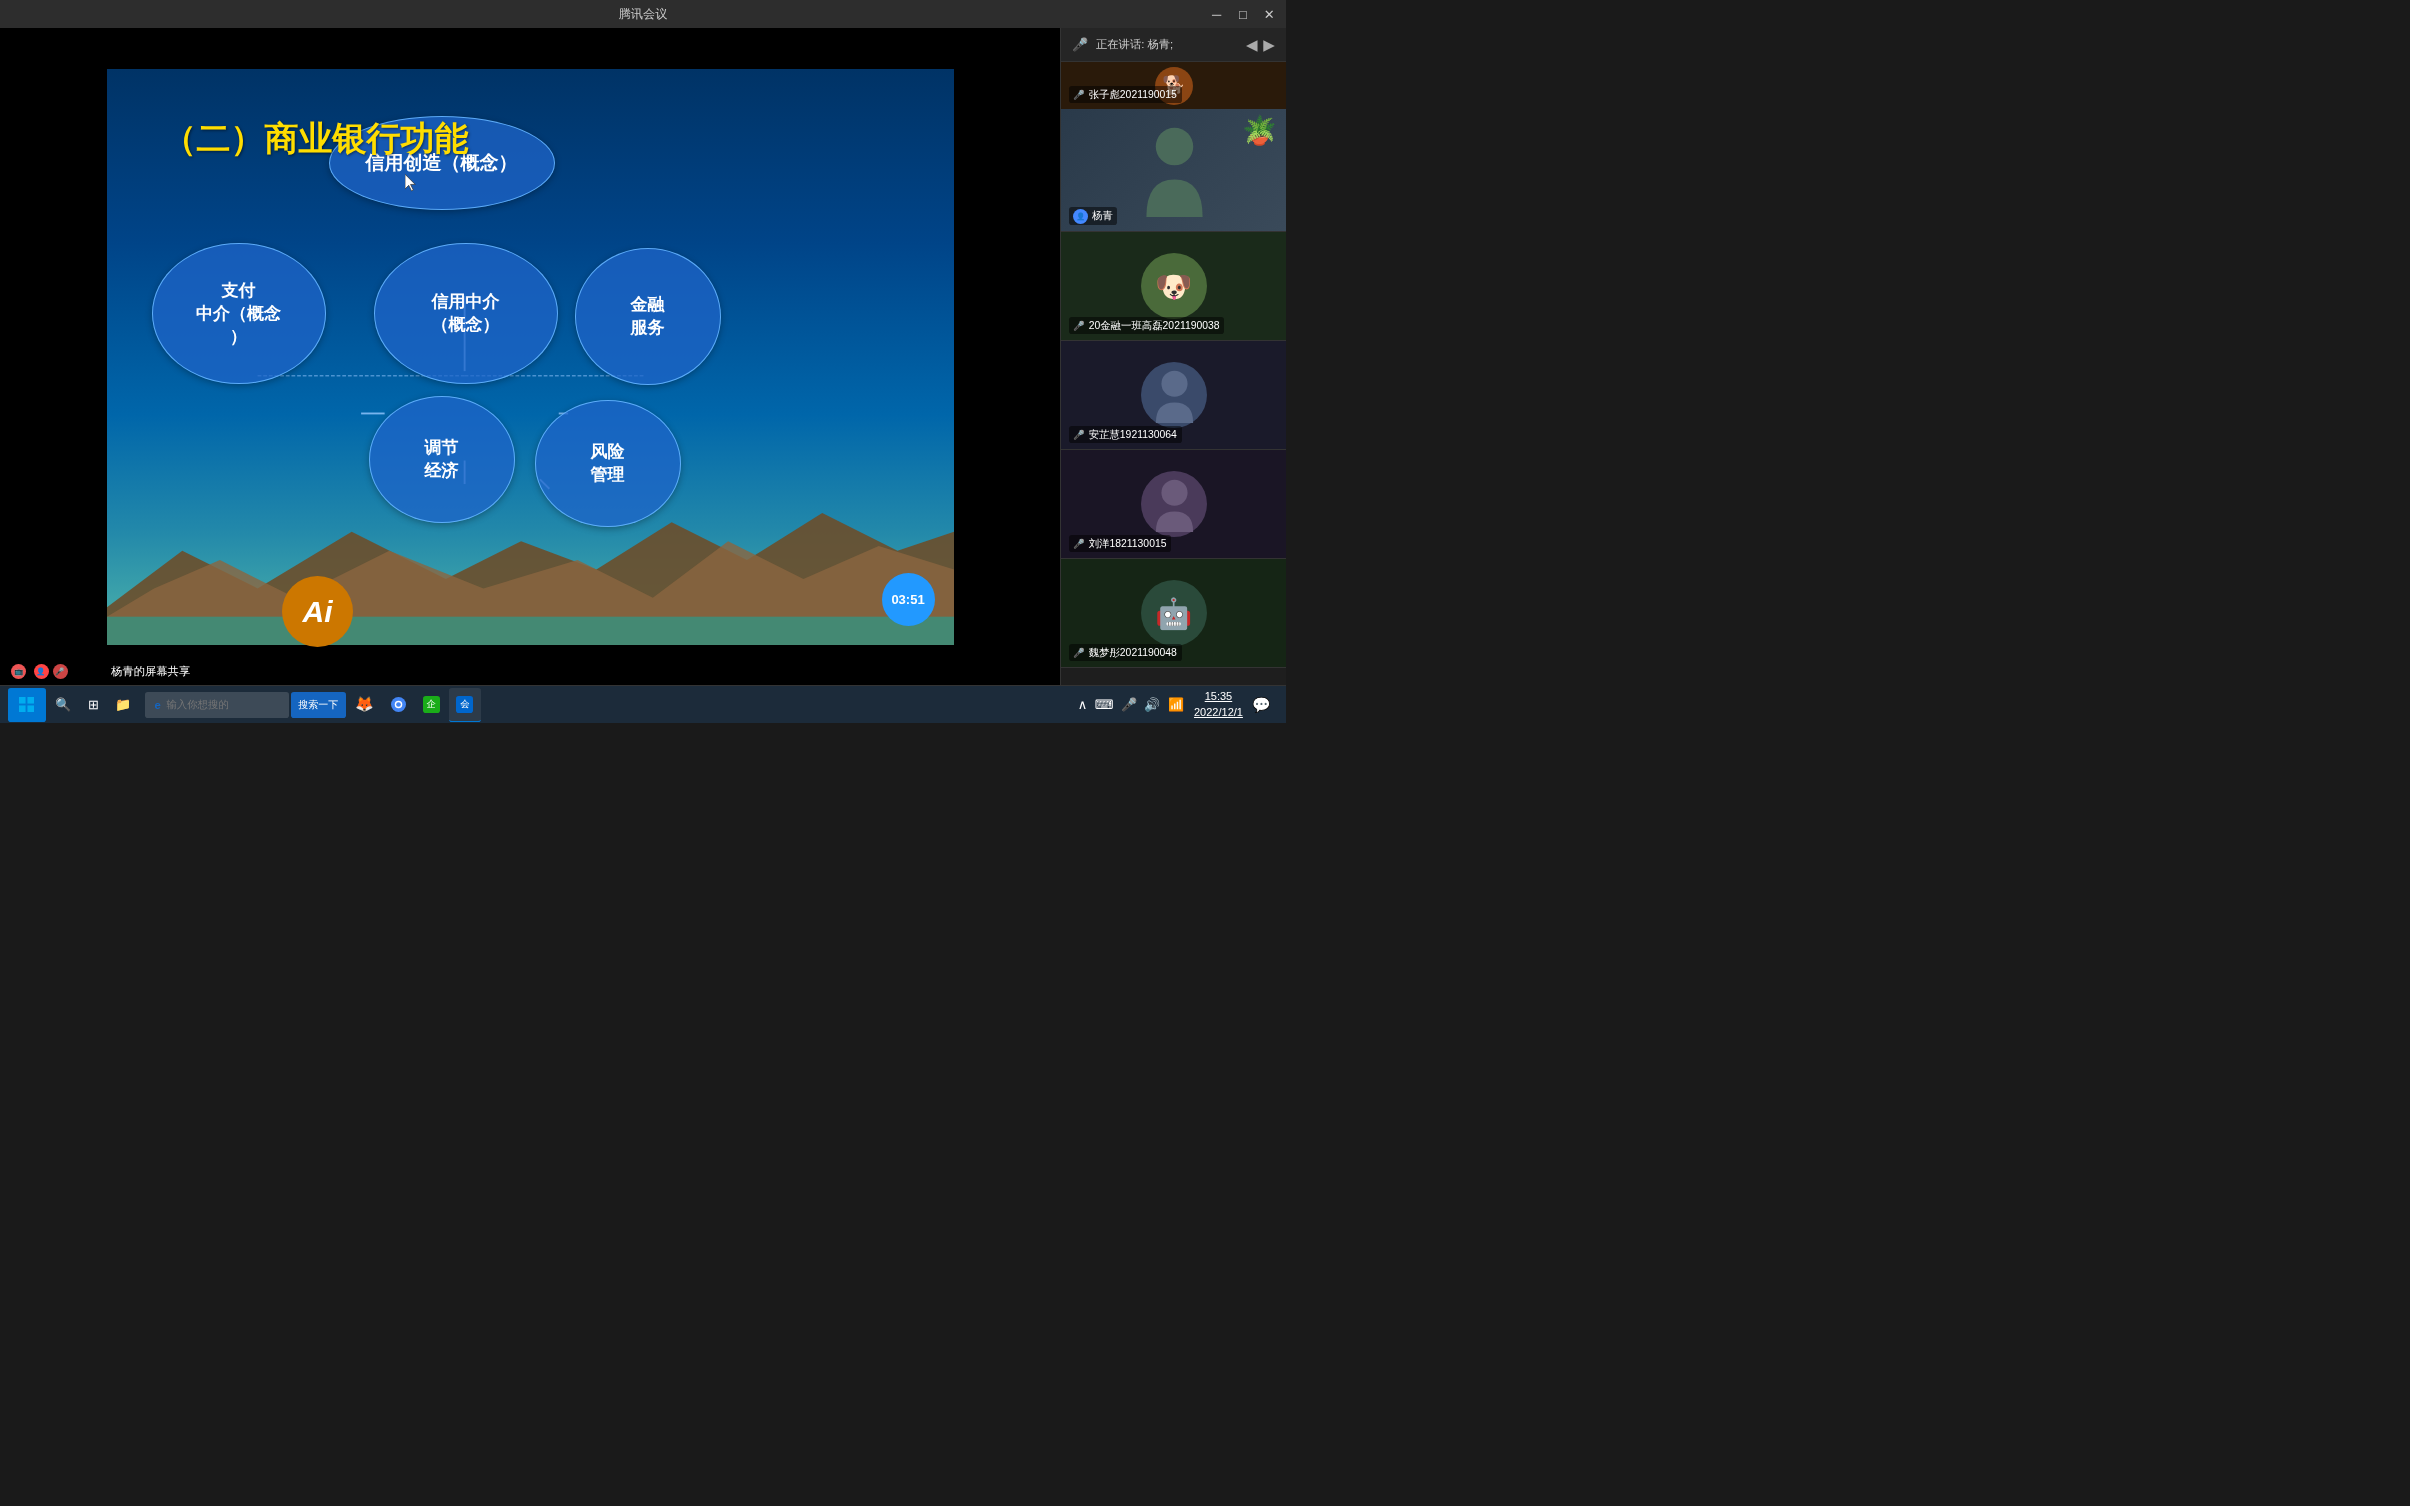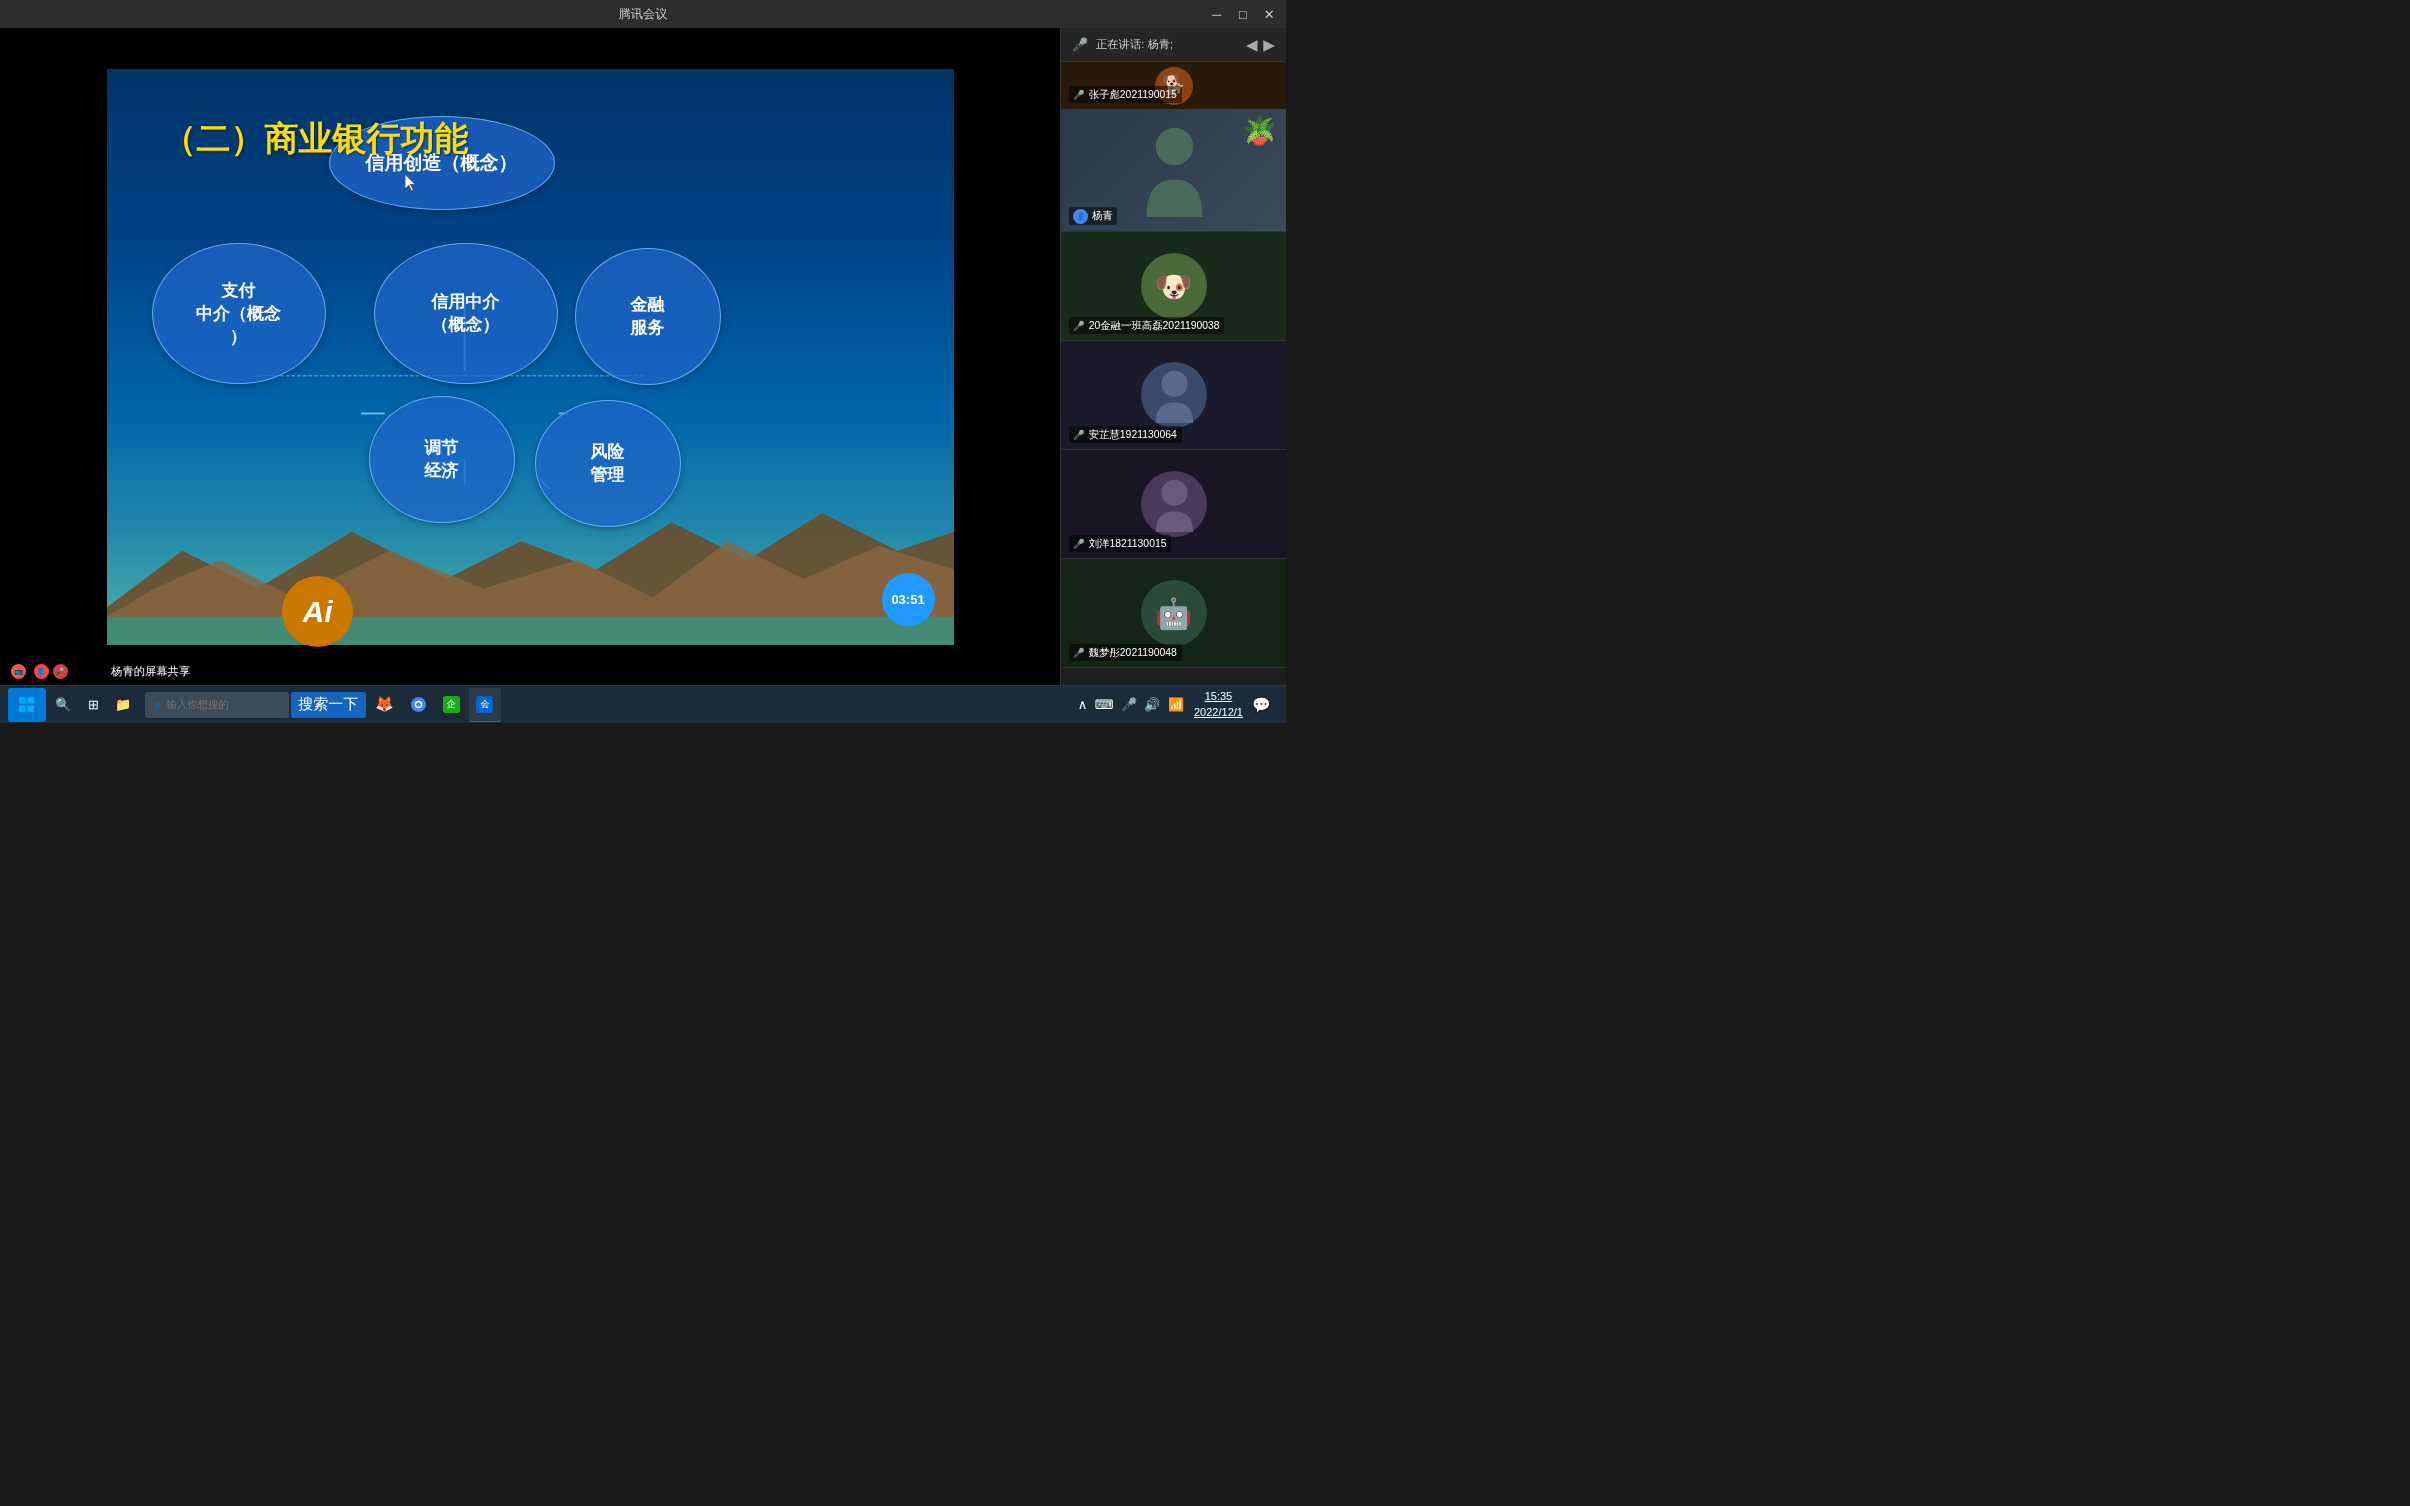--- a/index.html
+++ b/index.html
@@ -276,21 +276,21 @@
       color: #aaa;
       font-size: 11.3px;
     }
 
     .search-btn {
       background: #1565c0;
       color: white;
       border: none;
       border-radius: 2.8px;
       padding: 2.8px 7.5px;
-      font-size: 15px;
+      font-size: 10px;
       cursor: pointer;
       height: 26px;
     }
 
     .taskbar-spacer { flex: 1; }
 
     .taskbar-tray {
       display: flex;
       align-items: center;
       gap: 7.5px;

